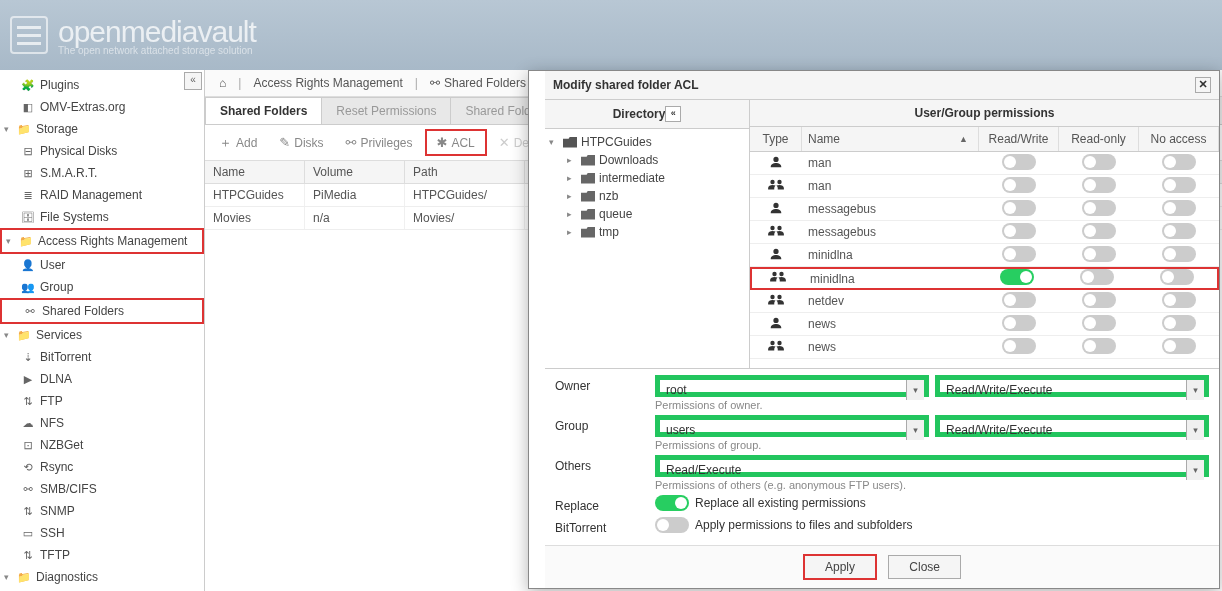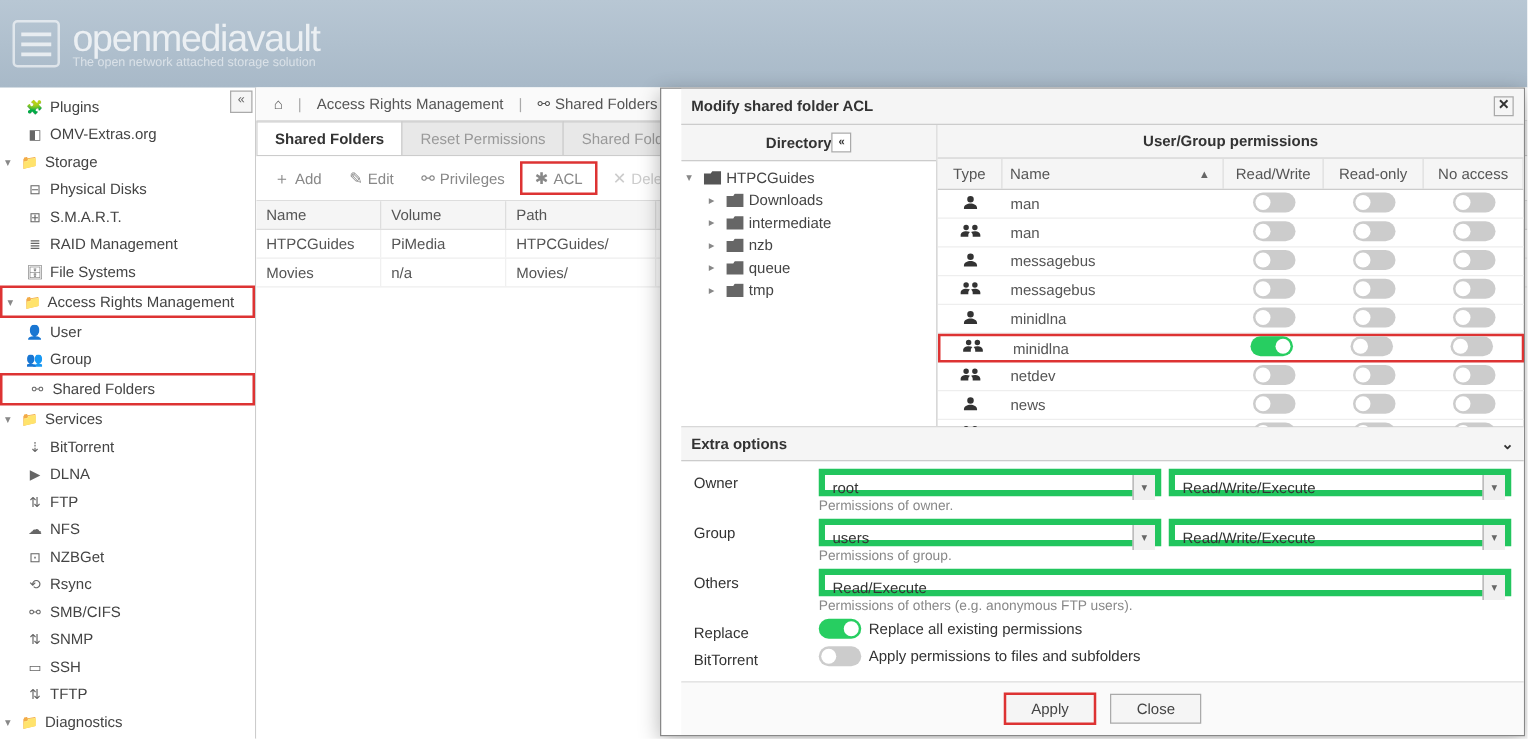--- a/index.html
+++ b/index.html
@@ -247,21 +247,21 @@
       <div class="tab">Reset Permissions</div>
       <div class="tab">Shared Fold</div>
     </div>
     <div class="toolbar">
       <div class="tb-btn">
           <span class="tb-icon">＋</span>
           <span>Add</span>
         </div>
       <div class="tb-btn">
           <span class="tb-icon">✎</span>
-          <span>Edit</span>
+          <span>Disks</span>
         </div>
       <div class="tb-btn">
           <span class="tb-icon">⚯</span>
           <span>Privileges</span>
         </div>
       <div class="tb-btn highlight">
           <span class="tb-icon">✱</span>
           <span>ACL</span>
         </div>
       <div class="tb-btn disabled">
@@ -426,24 +426,20 @@
               </svg></div>
             <div class="pr-name">news</div>
             <div class="pr-sw"><span class="toggle"></span></div>
             <div class="pr-sw"><span class="toggle"></span></div>
             <div class="pr-sw"><span class="toggle"></span></div>
           </div>
         </div>
     </div>
   </div>
   <div class="extra-panel">
-    <div class="extra-header">
-      <span>Extra options</span>
-      <span class="mini-btn">⌄</span>
-    </div>
     <div class="extra-body">
       <div class="form-row">
         <div class="form-label">Owner</div>
         <div class="form-field">
           <div class="form-dual">
             <div class="form-select"><span>root</span><span class="select-arrow">▾</span></div>
             <div class="form-select"><span>Read/Write/Execute</span><span class="select-arrow">▾</span></div>
           </div>
           <div class="form-hint">Permissions of owner.</div>
         </div>

